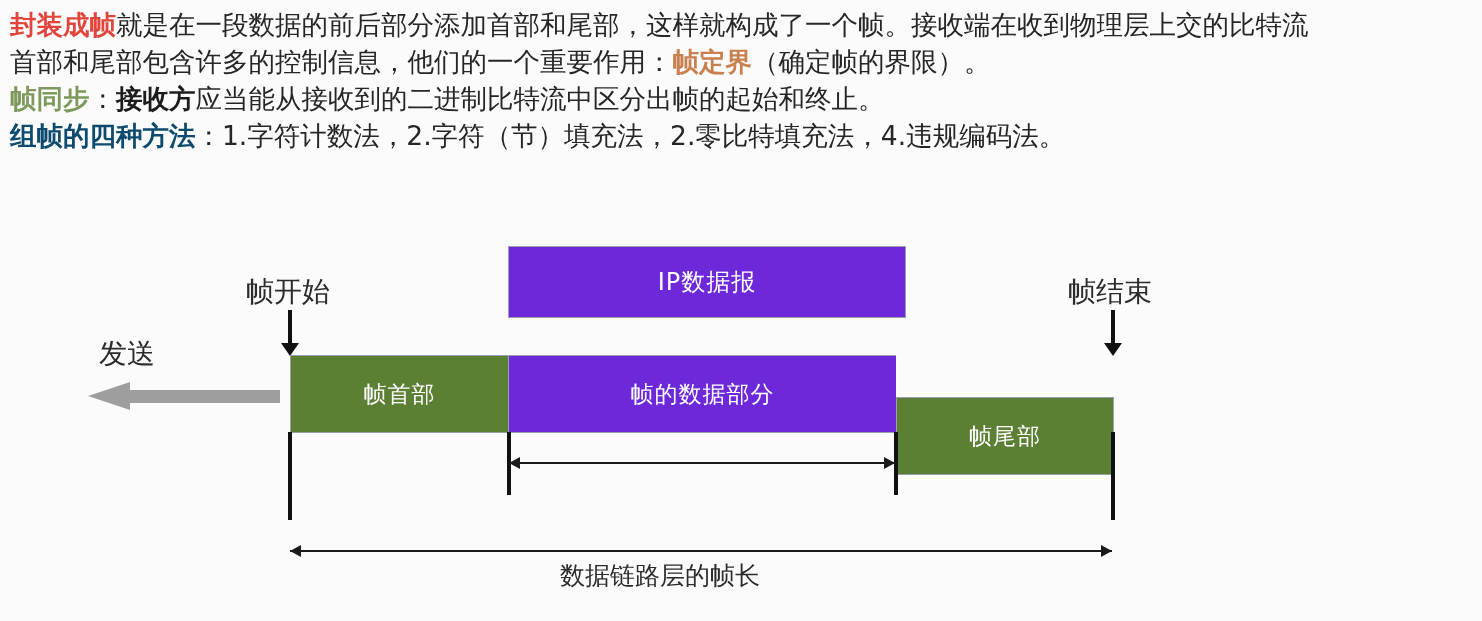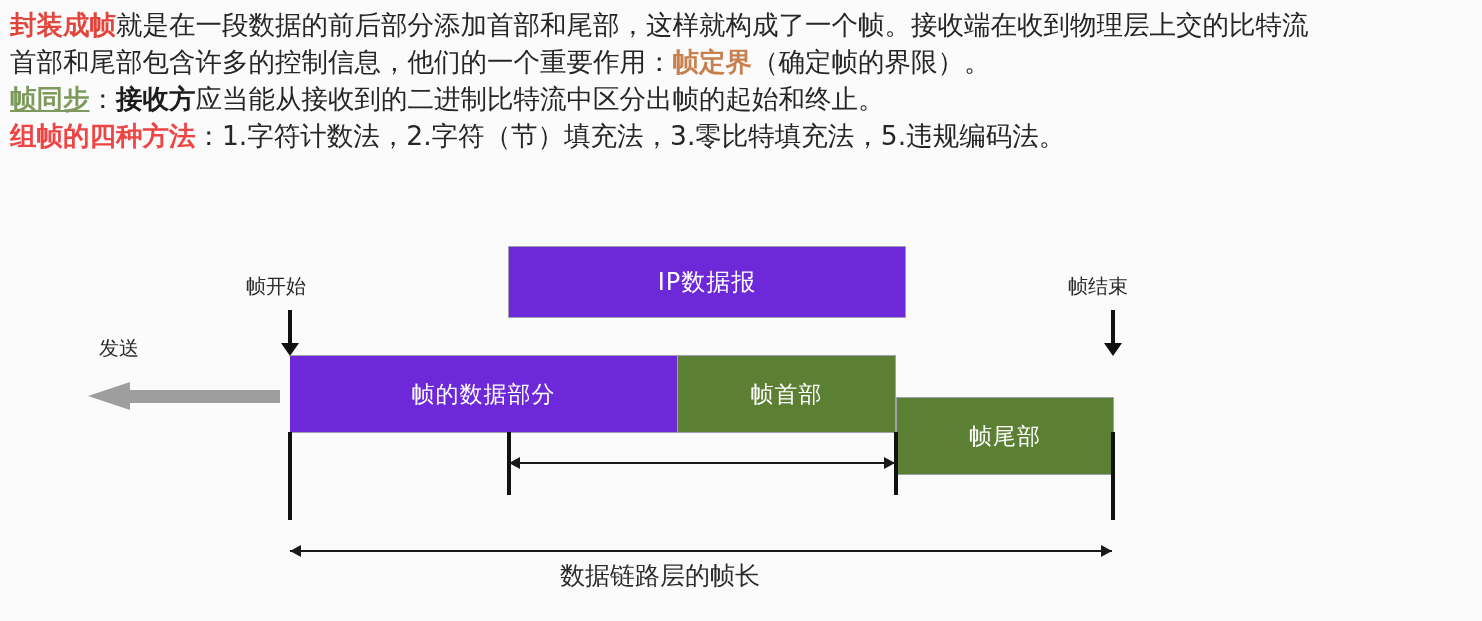--- a/index.html
+++ b/index.html
@@ -22,22 +22,22 @@
     width: 1462px;
   }
   .text-line {
     font-size: 26.5px;
     line-height: 37px;
     white-space: nowrap;
     letter-spacing: 0px;
   }
   .kw-red   { color: #e2453c; font-weight: bold; text-align: right; }
   .kw-orange{ color: #c8804f; font-weight: bold; margin-top: 21px; }
-  .kw-green { color: #7d9a5c; font-weight: bold; text-decoration: underline; }
-  .kw-blue  { color: #ef4444; font-weight: bold; }
+  .kw-green { color: #7d9a5c; font-weight: bold; }
+  .kw-blue  { color: #0c4a6e; font-weight: bold; }
   .kw-black { color: #1c1c1c; font-weight: bold; }
 
   
   #diagram {
     position: absolute;
     left: 0;
     top: 0;
     width: 1482px;
     height: 621px;
   }
@@ -63,21 +63,21 @@
   #frame-bar {
     left: 290px; top: 355px; width: 824px; height: 78px;
     display: flex;
   }
   #frame-header-cell { width: 219px; height: 100%; }
   #frame-data-cell   { width: 387px; height: 100%; border-left: 0; border-right: 0; }
   #frame-trailer-cell{ flex: 1; height: 100%; margin-top: 42px; }
 
   
   .plain-label {
-    font-size: 20px;
+    font-size: 28px;
     color: #2b2b2b;
     white-space: nowrap;
   }
   #label-frame-start { left: 246px; top: 273px; }
   #label-frame-end   { left: 1068px; top: 273px; }
   #label-send        { left: 88px;  top: 335px; margin-left: 11px; }
   #label-mtu         { left: 583px; top: 472px; font-size: 25px; }
   #label-frame-length{ left: 560px; top: 559px; font-size: 25px; }
 
   
@@ -126,21 +126,21 @@
 
 <div id="text-block">
 
   <div class="text-line"><span class="kw-red">封装成帧</span><span>就是在一段数据的前后部分添加首部和尾部，这样就构成了一个帧。接收端在收到物理层上交的比特流</span></div>
 
 
   <div class="text-line"><span>首部和尾部包含许多的控制信息，他们的一个重要作用：</span><span class="kw-orange">帧定界</span><span>（确定帧的界限）。</span></div>
 
   <div class="text-line"><span class="kw-green">帧同步</span><span>：</span><span class="kw-black">接收方</span><span>应当能从接收到的二进制比特流中区分出帧的起始和终止。</span></div>
 
-  <div class="text-line"><span class="kw-blue">组帧的四种方法</span><span>：</span><span>1.字符计数法，2.字符（节）填充法，3.零比特填充法，5.违规编码法。</span></div>
+  <div class="text-line"><span class="kw-blue">组帧的四种方法</span><span>：</span><span>1.字符计数法，2.字符（节）填充法，2.零比特填充法，4.违规编码法。</span></div>
 
 </div>
 
 <div id="diagram">
 
   <div class="abs box orange" id="ip-datagram-box">
     <span>IP数据报</span>
   </div>
 
   <div class="abs plain-label" id="label-frame-start">帧开始</div>
@@ -148,25 +148,25 @@
 
   <div class="abs plain-label" id="label-frame-end">帧结束</div>
   <div class="abs down-arrow" id="arrow-frame-end"></div>
 
   <div class="abs plain-label" id="label-send">发送</div>
   <svg class="abs" id="arrow-send" viewBox="0 0 192 30" preserveAspectRatio="none">
     <polygon points="0,15 42,1 42,9 192,9 192,22 42,22 42,29" fill="#9e9e9e"></polygon>
   </svg>
 
   <div class="abs" id="frame-bar">
+    <div class="box green" id="frame-header-cell">
+      <span>帧首部</span>
+    </div>
     <div class="box orange" id="frame-data-cell">
       <span>帧的数据部分</span>
-    </div>
-    <div class="box green" id="frame-header-cell">
-      <span>帧首部</span>
     </div>
     <div class="box green" id="frame-trailer-cell">
       <span>帧尾部</span>
     </div>
   </div>
 
   <div class="abs tick" id="tick-mtu-left"></div>
   <div class="abs tick" id="tick-mtu-right"></div>
   <div class="abs dim-line" id="dim-mtu"></div>
 

